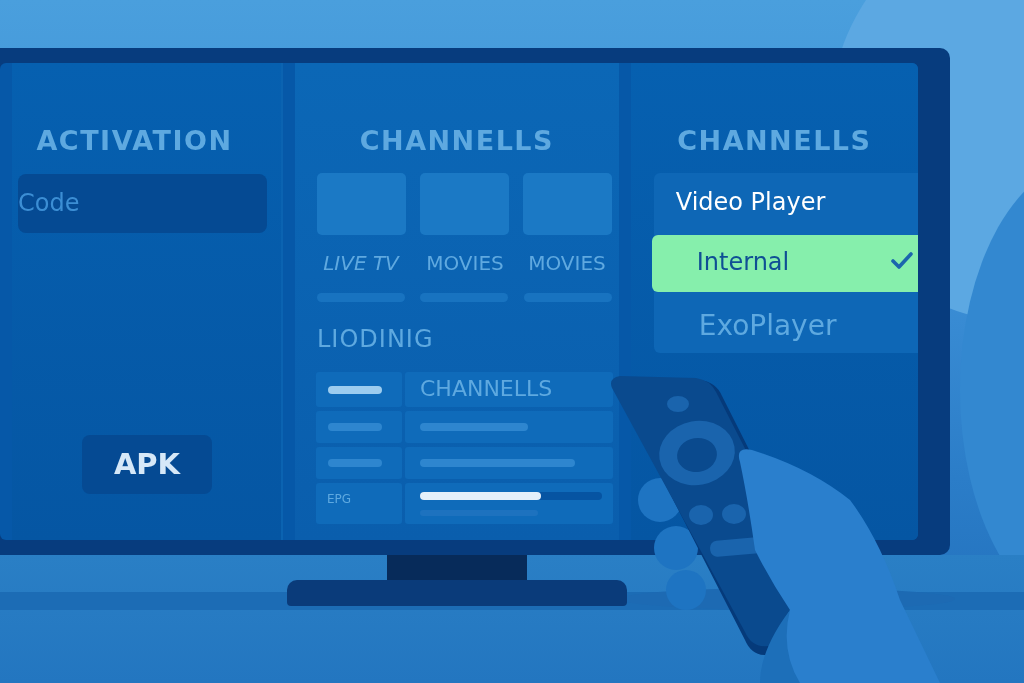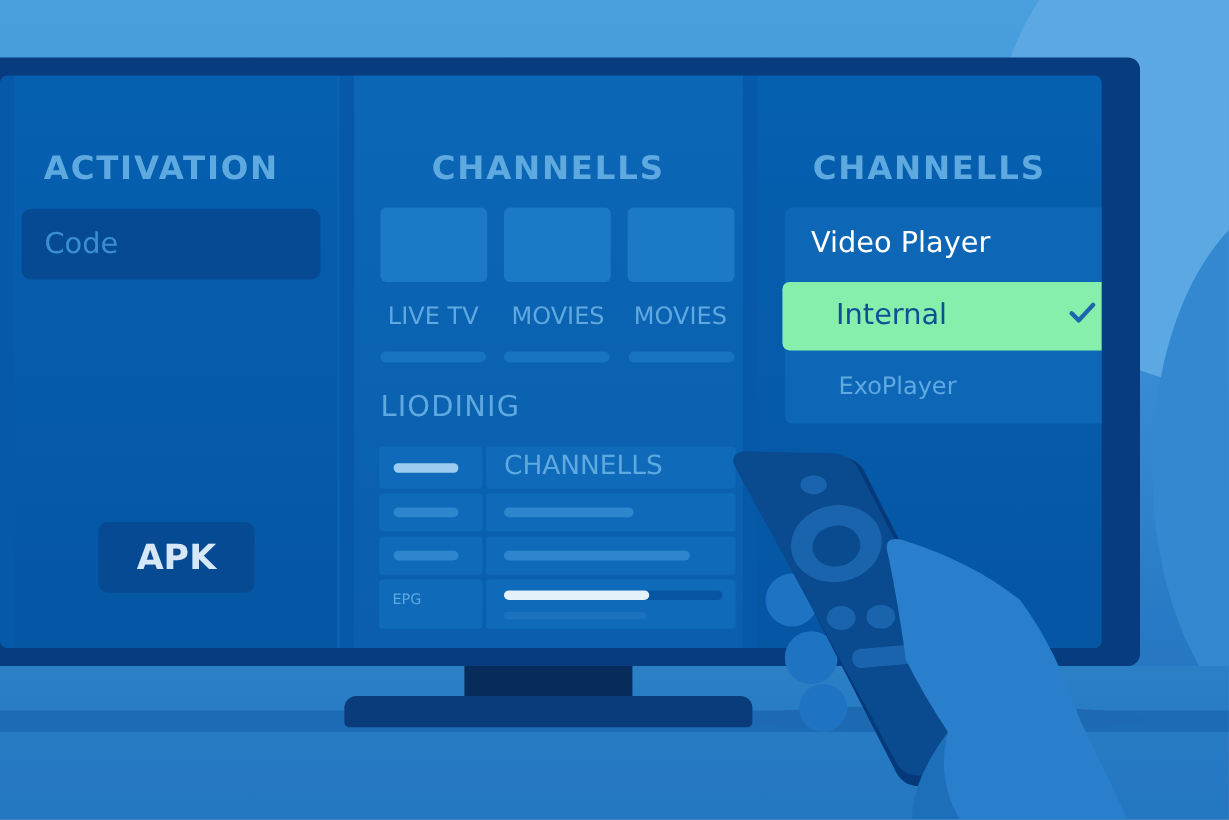--- a/index.html
+++ b/index.html
@@ -45,21 +45,21 @@
   .col-title {
     position: absolute; top: 62px; width: 100%; text-align: center;
     font-size: 27px; font-weight: bold; letter-spacing: 1.5px;
     color: #5ea9e0;
   }
   .col-left .col-title { left: -12px; }
 
   .field {
     position: absolute; left: 6px; width: 249px; height: 59px;
     background: #054a93; border-radius: 8px;
-    color: #3c8ed4; font-size: 24px; line-height: 59px; padding-left: 19px;
+    color: #3c8ed4; font-size: 24px; line-height: 59px; 
   }
   .apk-btn {
     position: absolute; left: 70px; top: 372px; width: 130px; height: 59px;
     background: #054a93; border-radius: 8px; text-align: center;
     color: #d6e8f8; font-size: 29px; font-weight: bold; line-height: 59px;
   }
 
   .tile {
     position: absolute; top: 110px; width: 89px; height: 62px;
     background: #1b79c5; border-radius: 5px;
@@ -96,21 +96,21 @@
     position: absolute; left: -2px; top: 62px; width: 276px; height: 57px;
     background: #86efac; border-radius: 6px;
   }
   .opt-selected-label {
     position: absolute; left: 45px; top: 13px; font-size: 24px; color: #0f4f94;
   }
   .check {
     position: absolute; right: 14px; top: 14px; width: 24px; height: 24px;
   }
   .opt-label {
-    position: absolute; left: 45px; top: 136px; font-size: 20px; color: #5ea9e0;
+    position: absolute; left: 45px; top: 136px; font-size: 28px; color: #5ea9e0;
   }
 
   
   .stand-neck {
     position: absolute; left: 387px; top: 555px; width: 140px; height: 25px;
     background: #072b5a;
   }
   .stand-base {
     position: absolute; left: 287px; top: 580px; width: 340px; height: 26px;
     background: #0a3b7a; border-radius: 10px 10px 4px 4px;
@@ -140,21 +140,21 @@
       <div class="apk-btn">APK</div>
     </div>
 
     <div class="col col-mid">
       <div class="col-title">CHANNELLS</div>
 
       <div class="tile" style="left:22px;"></div>
       <div class="tile" style="left:125px;"></div>
       <div class="tile" style="left:228px;"></div>
 
-      <div class="tile-label" style="left:16px;">LIVE TV</div>
+      <div class="tile-label" style="left:16px;font-style:italic;">LIVE TV</div>
       <div class="tile-label" style="left:120px;">MOVIES</div>
       <div class="tile-label" style="left:222px;">MOVIES</div>
 
       <div class="tile-bar" style="left:22px;"></div>
       <div class="tile-bar" style="left:125px;"></div>
       <div class="tile-bar" style="left:229px;"></div>
 
       <div class="loading-title">LIODINIG</div>
 
       <div class="grid-cell" style="left:21px;top:309px;width:86px;height:35px;">

